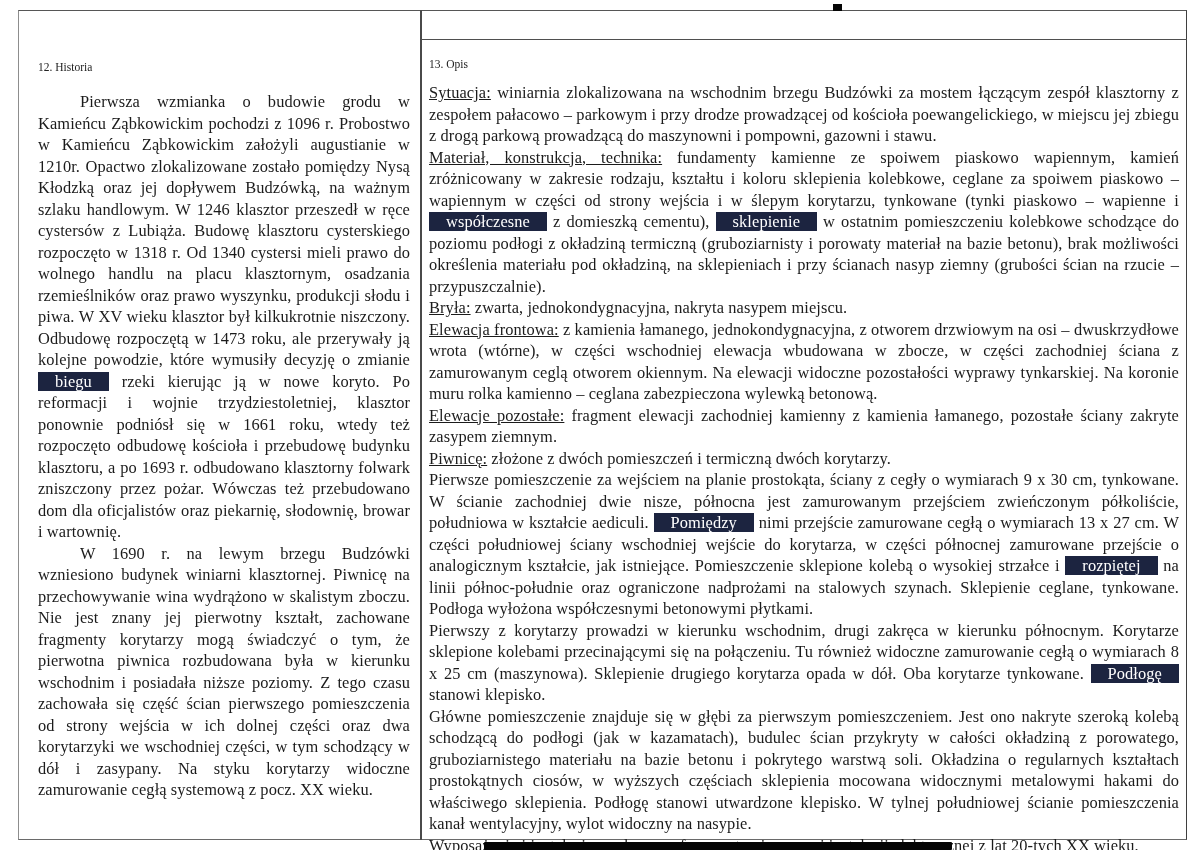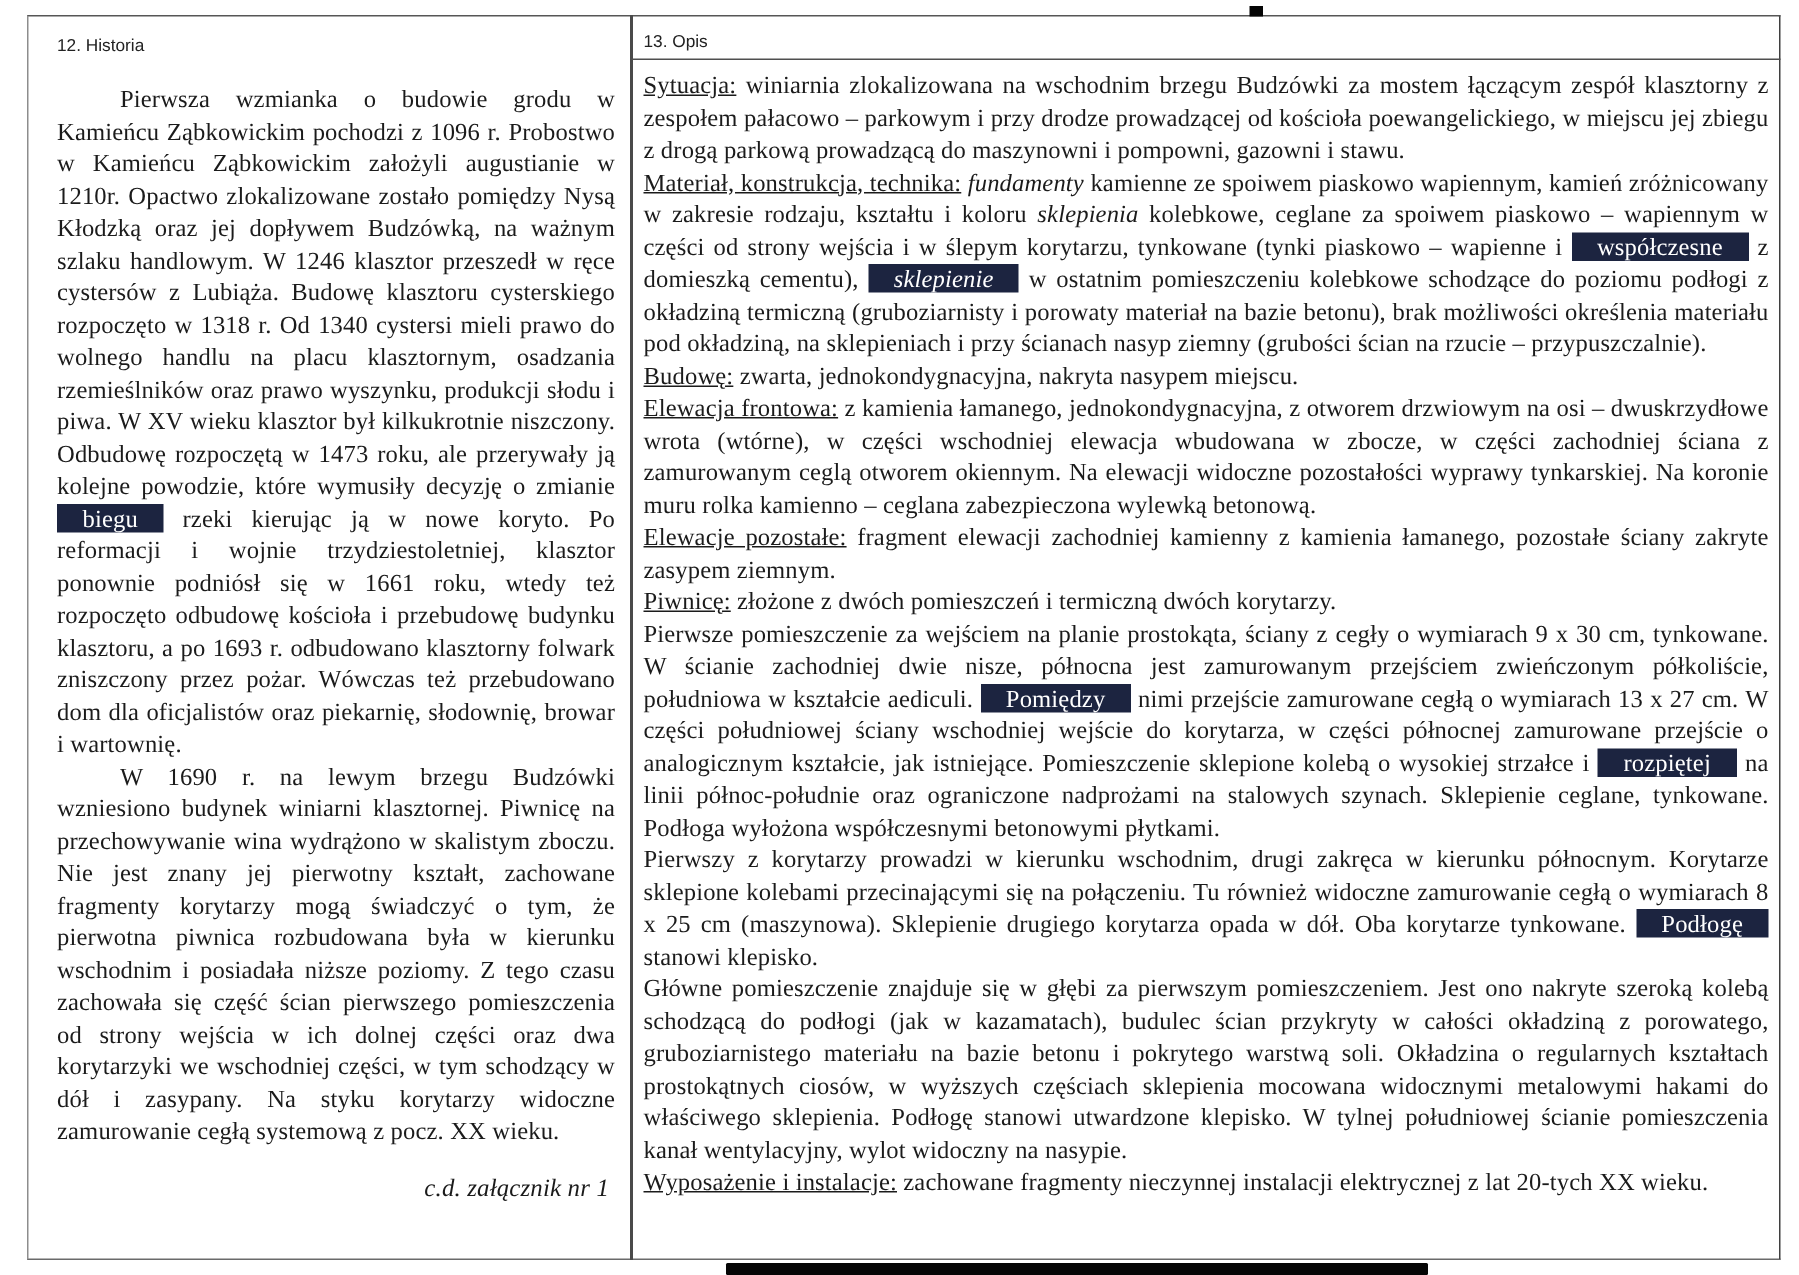--- a/index.html
+++ b/index.html
@@ -24,61 +24,60 @@
     background: #4a4a4a;
   }
   .right-rule {
     position: absolute; left: 421px; top: 39px; width: 766px; height: 1px;
     background: var(--rule, #4f4f4f);
   }
   .col { position: absolute; }
   .col-left  { left: 38px;  top: 24px; width: 372px; }
   .col-right { left: 429px; top: 21px; width: 750px; }
   .col-header {
-    font-family: Liberation Sans, sans-serif;
-    font-size: 11.5px; line-height: 14px; color: #222;
+    font-family: Liberation Serif, serif;
+    font-size: 11.5px; line-height: 14px; color: #222; margin-top: 36px;
   }
   .col-body {
     font-size: 16.4px; line-height: 21.5px; text-align: justify;
     letter-spacing: 0.1px;
   }
   .col-left  .col-body { margin-top: 17px; }
   .col-right .col-body { margin-top: 11px; }
   .para { margin: 0; }
   .para.indent { text-indent: 42px; }
   .para.note { text-align: right; margin-top: 16px; padding-right: 4px; font-size: 16.6px; }
-  .it { font-style: italic; }
+  .it { }
   .ul { text-decoration: underline; }
   .hl { background: var(--hl-bg, #1c2440); color: var(--hl-fg, #ffffff); padding: 0 17px; }
   .artifact { position: absolute; background: #050505; }
   .bottom-bar { left: 484px; top: 842px; width: 468px; height: 8px; border-radius: 1px; }
   .top-dot { left: 833px; top: 4px; width: 9px; height: 7px; }
 </style>
 </head>
 <body>
 
 <div class="frame"></div>
 <div class="divider"></div>
 <div class="right-rule"></div>
 
 <div class="col col-left">
   <div class="col-header">12. Historia</div>
   <div class="col-body" id="left-body">
       <p class="para indent"><span>Pierwsza wzmianka o budowie grodu w Kamieńcu Ząbkowickim pochodzi z 1096 r. Probostwo w Kamieńcu Ząbkowickim założyli augustianie w 1210r. Opactwo zlokalizowane zostało pomiędzy Nysą Kłodzką oraz jej dopływem Budzówką, na ważnym szlaku handlowym. W 1246 klasztor przeszedł w ręce cystersów z Lubiąża. Budowę klasztoru cysterskiego rozpoczęto w 1318 r. Od 1340 cystersi mieli prawo do wolnego handlu na placu klasztornym, osadzania rzemieślników oraz prawo wyszynku, produkcji słodu i piwa. W XV wieku klasztor był kilkukrotnie niszczony. Odbudowę rozpoczętą w 1473 roku, ale przerywały ją kolejne powodzie, które wymusiły decyzję o zmianie </span><span class="hl">biegu</span><span> rzeki kierując ją w nowe koryto. Po reformacji i wojnie trzydziestoletniej, klasztor ponownie podniósł się w 1661 roku, wtedy też rozpoczęto odbudowę kościoła i przebudowę budynku klasztoru, a po 1693 r. odbudowano klasztorny folwark zniszczony przez pożar. Wówczas też przebudowano dom dla oficjalistów oraz piekarnię, słodownię, browar i wartownię.</span></p>
       <p class="para indent"><span>W 1690 r. na lewym brzegu Budzówki wzniesiono budynek winiarni klasztornej. Piwnicę na przechowywanie wina wydrążono w skalistym zboczu. Nie jest znany jej pierwotny kształt, zachowane fragmenty korytarzy mogą świadczyć o tym, że pierwotna piwnica rozbudowana była w kierunku wschodnim i posiadała niższe poziomy. Z tego czasu zachowała się część ścian pierwszego pomieszczenia od strony wejścia w ich dolnej części oraz dwa korytarzyki we wschodniej części, w tym schodzący w dół i zasypany. Na styku korytarzy widoczne zamurowanie cegłą systemową z pocz. XX wieku.</span></p>
-      <p class="para note"><span class="it">c.d. załącznik nr 1</span></p>
     </div>
 </div>
 
 <div class="col col-right">
   <div class="col-header">13. Opis</div>
   <div class="col-body" id="right-body">
       <p class="para"><span class="ul">Sytuacja:</span><span> winiarnia zlokalizowana na wschodnim brzegu Budzówki za mostem łączącym zespół klasztorny z zespołem pałacowo – parkowym i przy drodze prowadzącej od kościoła poewangelickiego, w miejscu jej zbiegu z drogą parkową prowadzącą do maszynowni i pompowni, gazowni i stawu.</span></p>
       <p class="para"><span class="ul">Materiał, konstrukcja, technika:</span><span> </span><span class="it">fundamenty</span><span> kamienne ze spoiwem piaskowo wapiennym, kamień zróżnicowany w zakresie rodzaju, kształtu i koloru </span><span class="it">sklepienia</span><span> kolebkowe, ceglane za spoiwem piaskowo – wapiennym w części od strony wejścia i w ślepym korytarzu, tynkowane (tynki piaskowo – wapienne i </span><span class="hl">współczesne</span><span> z domieszką cementu), </span><span class="it hl">sklepienie</span><span> w ostatnim pomieszczeniu kolebkowe schodzące do poziomu podłogi z okładziną termiczną (gruboziarnisty i porowaty materiał na bazie betonu), brak możliwości określenia materiału pod okładziną, na sklepieniach i przy ścianach nasyp ziemny (grubości ścian na rzucie – przypuszczalnie).</span></p>
-      <p class="para"><span class="ul">Budowę:</span><span> zwarta, jednokondygnacyjna, nakryta nasypem miejscu.</span></p>
+      <p class="para"><span class="ul">Bryła:</span><span> zwarta, jednokondygnacyjna, nakryta nasypem miejscu.</span></p>
       <p class="para"><span class="ul">Elewacja frontowa:</span><span> z kamienia łamanego, jednokondygnacyjna, z otworem drzwiowym na osi – dwuskrzydłowe wrota (wtórne), w części wschodniej elewacja wbudowana w zbocze, w części zachodniej ściana z zamurowanym ceglą otworem okiennym. Na elewacji widoczne pozostałości wyprawy tynkarskiej. Na koronie muru rolka kamienno – ceglana zabezpieczona wylewką betonową.</span></p>
       <p class="para"><span class="ul">Elewacje pozostałe:</span><span> fragment elewacji zachodniej kamienny z kamienia łamanego, pozostałe ściany zakryte zasypem ziemnym.</span></p>
       <p class="para"><span class="ul">Piwnicę:</span><span> złożone z dwóch pomieszczeń i termiczną dwóch korytarzy.</span></p>
       <p class="para"><span>Pierwsze pomieszczenie za wejściem na planie prostokąta, ściany z cegły o wymiarach 9 x 30 cm, tynkowane. W ścianie zachodniej dwie nisze, północna jest zamurowanym przejściem zwieńczonym półkoliście, południowa w kształcie aediculi. </span><span class="hl">Pomiędzy</span><span> nimi przejście zamurowane cegłą o wymiarach 13 x 27 cm. W części południowej ściany wschodniej wejście do korytarza, w części północnej zamurowane przejście o analogicznym kształcie, jak istniejące. Pomieszczenie sklepione kolebą o wysokiej strzałce i </span><span class="hl">rozpiętej</span><span> na linii północ-południe oraz ograniczone nadprożami na stalowych szynach. Sklepienie ceglane, tynkowane. Podłoga wyłożona współczesnymi betonowymi płytkami.</span></p>
       <p class="para"><span>Pierwszy z korytarzy prowadzi w kierunku wschodnim, drugi zakręca w kierunku północnym. Korytarze sklepione kolebami przecinającymi się na połączeniu. Tu również widoczne zamurowanie cegłą o wymiarach 8 x 25 cm (maszynowa). Sklepienie drugiego korytarza opada w dół. Oba korytarze tynkowane. </span><span class="hl">Podłogę</span><span> stanowi klepisko.</span></p>
       <p class="para"><span>Główne pomieszczenie znajduje się w głębi za pierwszym pomieszczeniem. Jest ono nakryte szeroką kolebą schodzącą do podłogi (jak w kazamatach), budulec ścian przykryty w całości okładziną z porowatego, gruboziarnistego materiału na bazie betonu i pokrytego warstwą soli. Okładzina o regularnych kształtach prostokątnych ciosów, w wyższych częściach sklepienia mocowana widocznymi metalowymi hakami do właściwego sklepienia. Podłogę stanowi utwardzone klepisko. W tylnej południowej ścianie pomieszczenia kanał wentylacyjny, wylot widoczny na nasypie.</span></p>
       <p class="para"><span class="ul">Wyposażenie i instalacje:</span><span> zachowane fragmenty nieczynnej instalacji elektrycznej z lat 20-tych XX wieku.</span></p>
     </div>
 </div>
 

